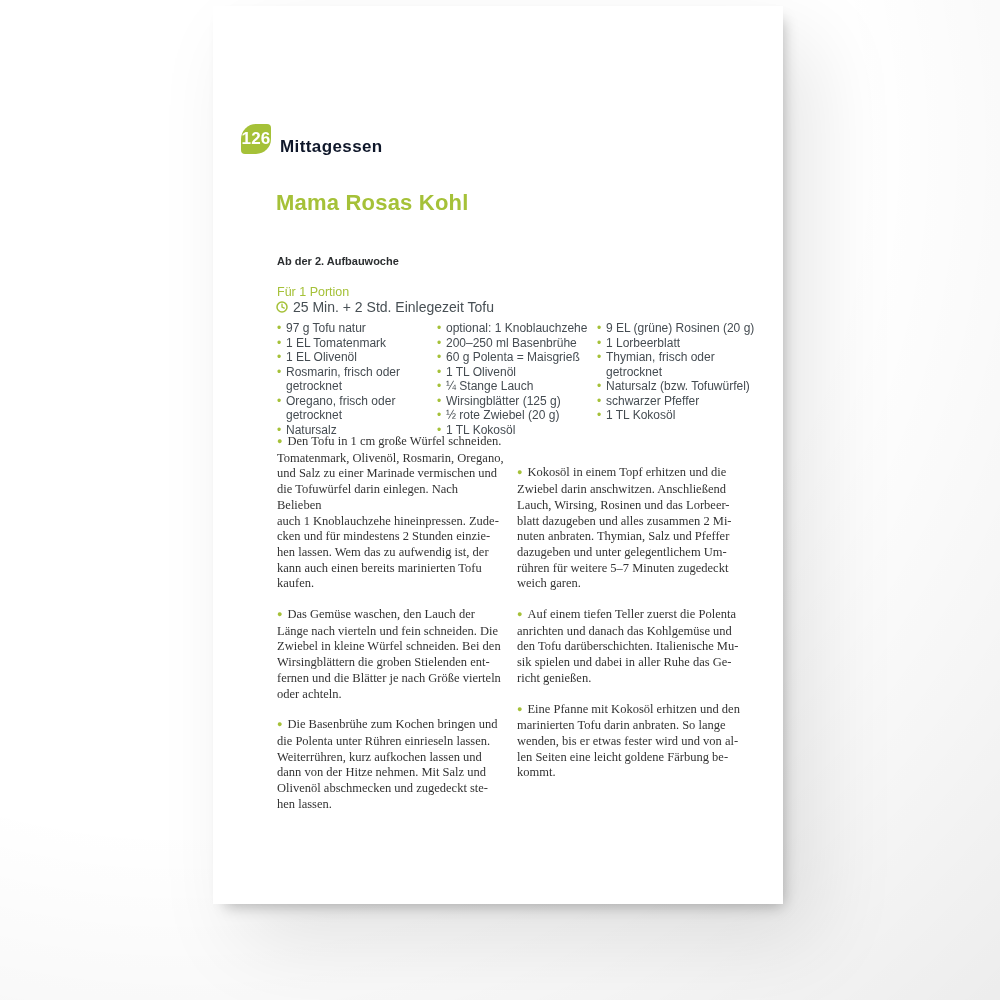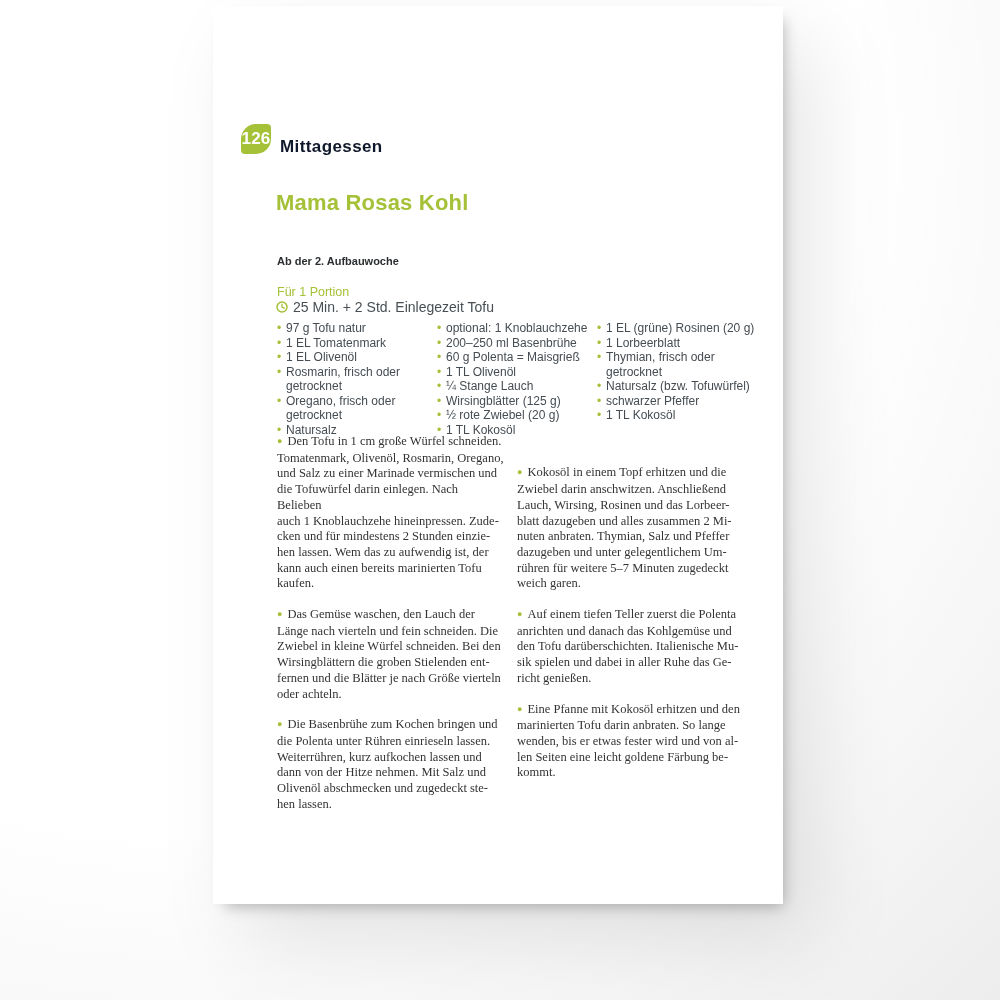--- a/index.html
+++ b/index.html
@@ -123,21 +123,21 @@
             <span class="txt">½ rote Zwiebel (20 g)</span>
           </div>
         <div class="ing">
             <span class="dot">•</span>
             <span class="txt">1 TL Kokosöl</span>
           </div>
       </div>
       <div class="ing-col">
         <div class="ing">
             <span class="dot">•</span>
-            <span class="txt">1 EL (grüne) Rosinen (20 g)</span>
+            <span class="txt">9 EL (grüne) Rosinen (20 g)</span>
           </div>
         <div class="ing">
             <span class="dot">•</span>
             <span class="txt">1 Lorbeerblatt</span>
           </div>
         <div class="ing">
             <span class="dot">•</span>
             <span class="txt">Thymian, frisch oder
 getrocknet</span>
           </div>

